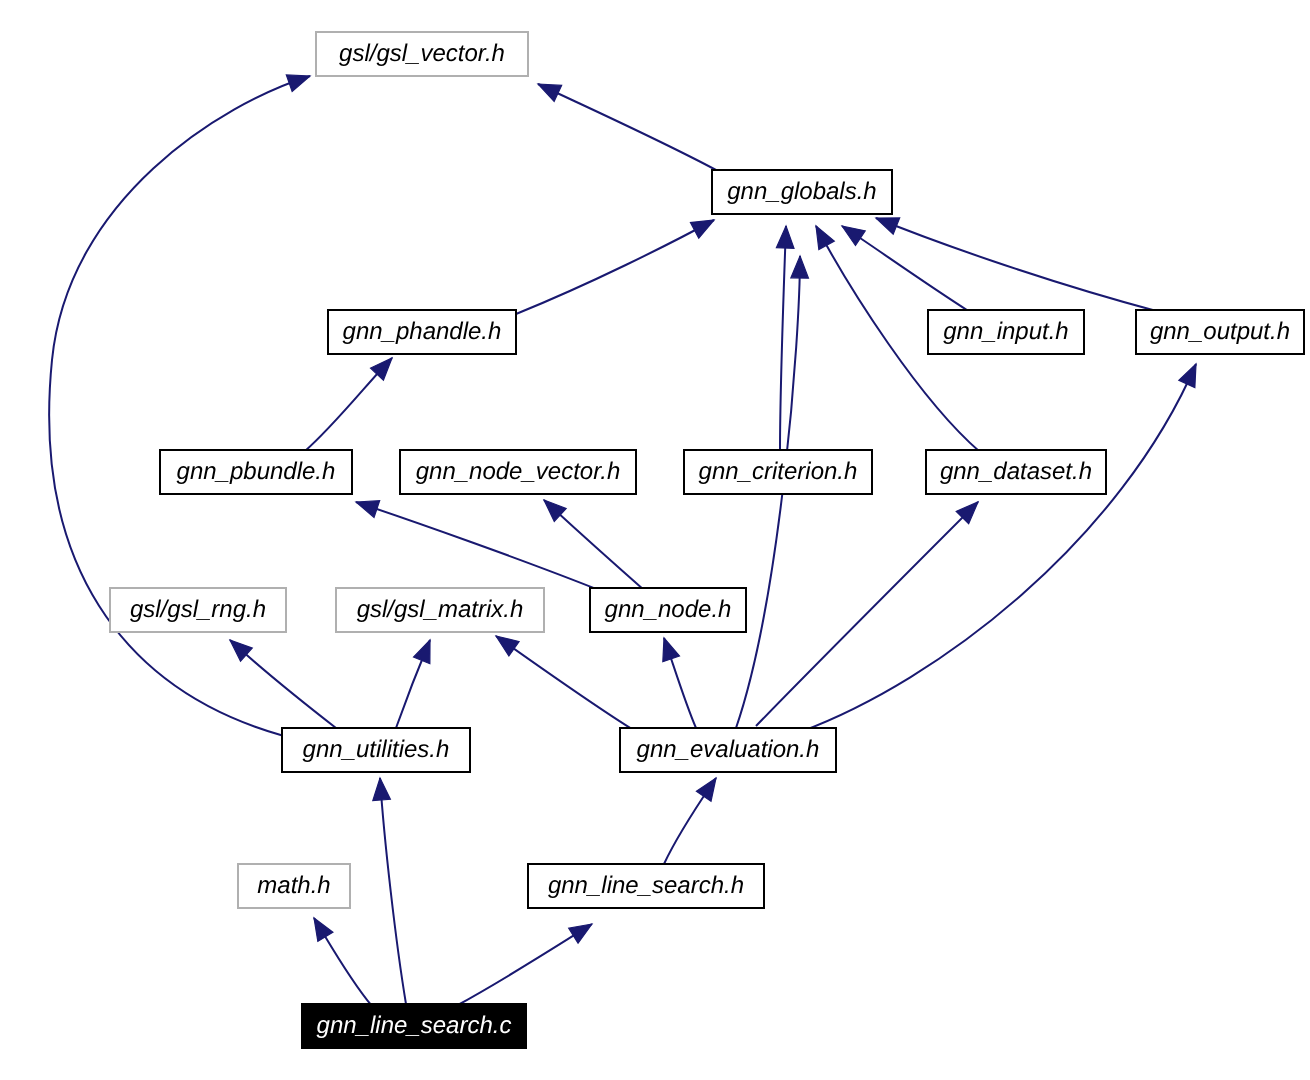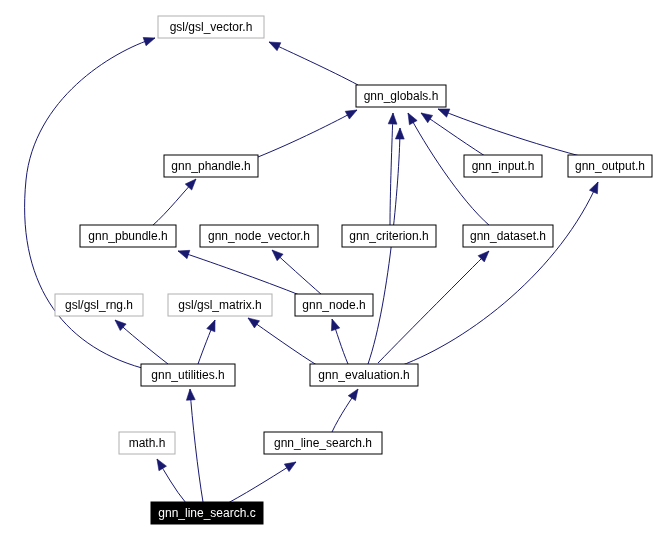--- a/index.html
+++ b/index.html
@@ -9,20 +9,21 @@
   }
   body {
     font-family: "Liberation Sans", sans-serif;
   }
   #graph-root {
     position: relative;
     width: 655px;
     height: 540px;
     background: #ffffff;
     overflow: hidden;
+    font-style: italic;
   }
   svg#graph-svg {
     position: absolute;
     left: 0;
     top: 0;
     width: 655px;
     height: 540px;
   }
   .edge-path {
     fill: none;

